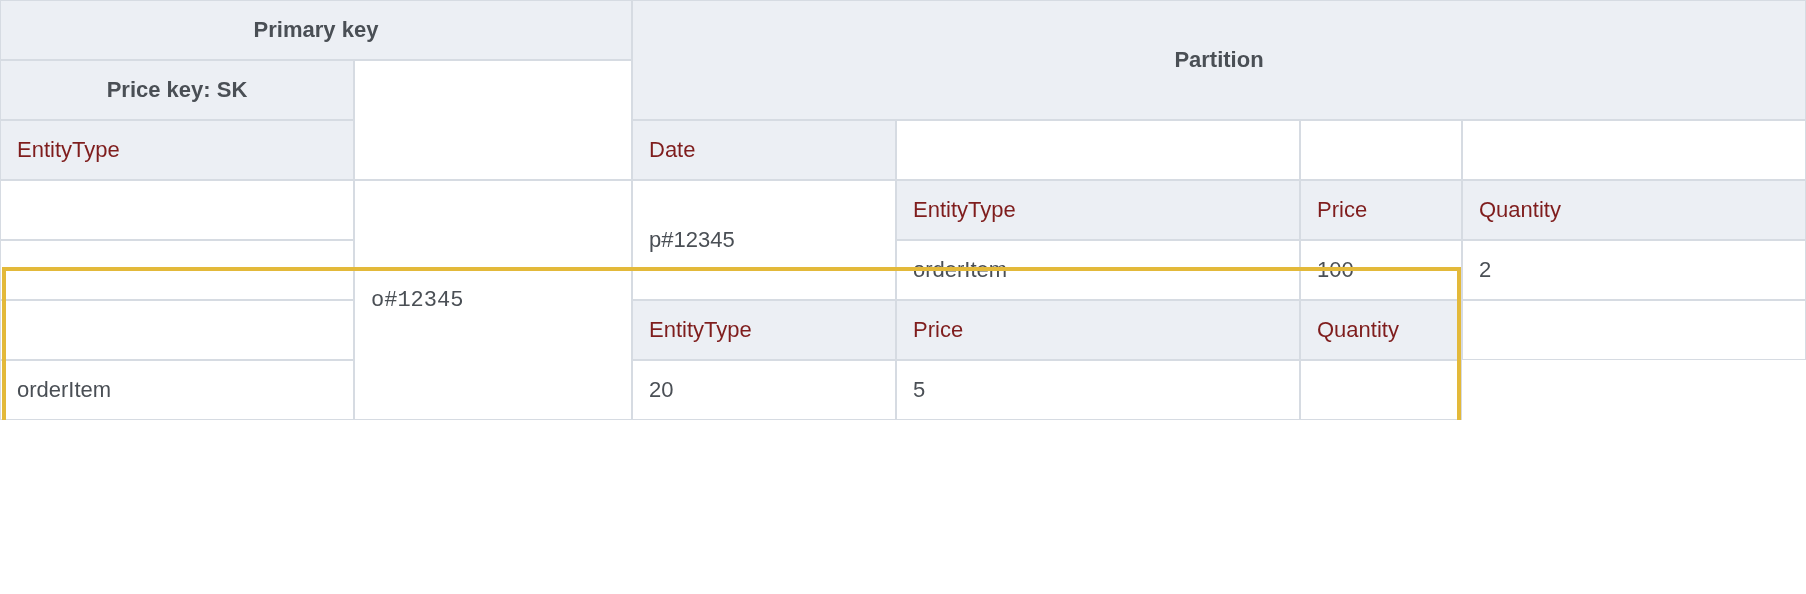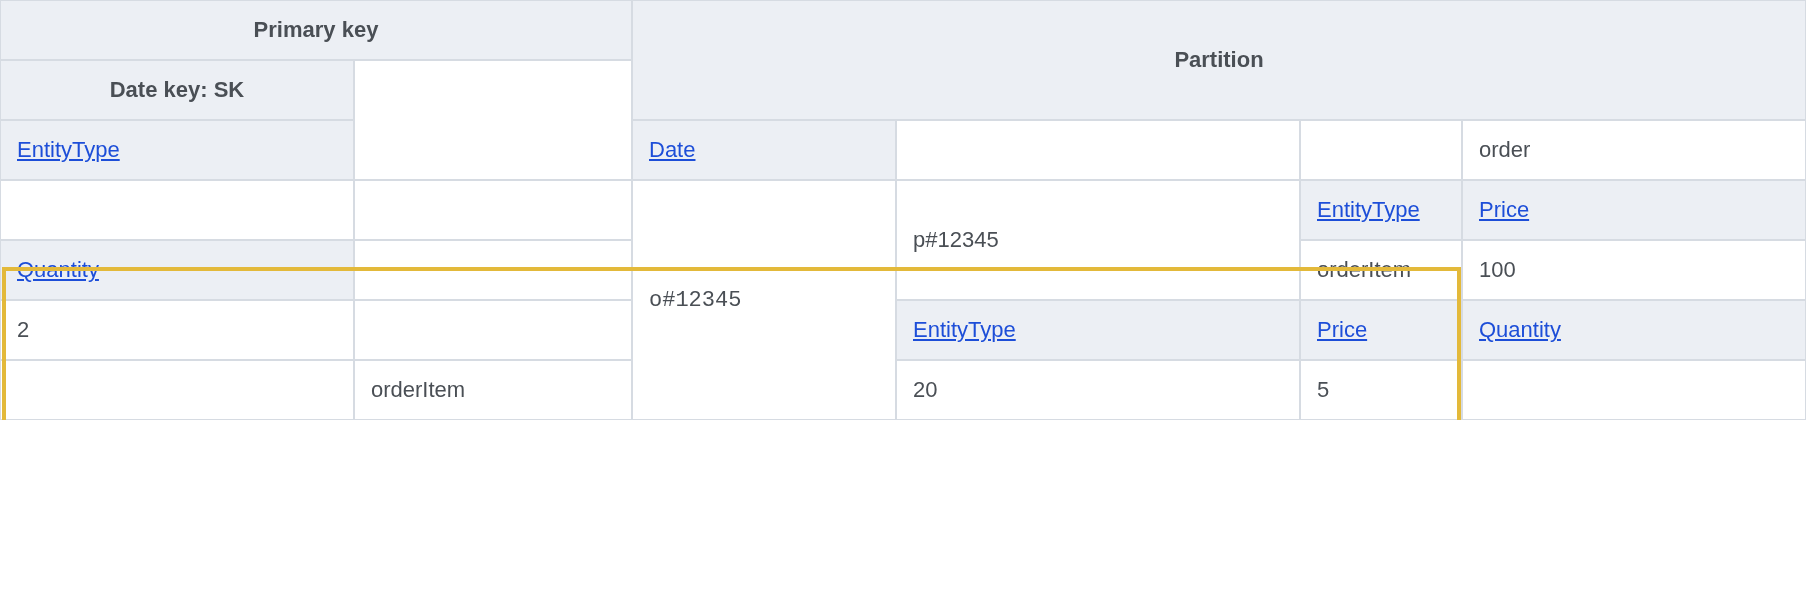--- a/index.html
+++ b/index.html
@@ -32,23 +32,22 @@
     background: #eceff4;
     font-weight: 600;
     color: #4a4f55;
     justify-content: center;
     text-align: center;
   }
   .hdr-left { justify-content: center; }
   .attr-hdr {
     background: #eceff4;
     font-weight: 400;
-    color: #1d4ed8;
+    color: #7f1d1d;
     justify-content: flex-start;
-    text-decoration: underline;
   }
   .value-cell {
     background: #ffffff;
     justify-content: flex-start;
   }
   .pk-cell, .sk-cell {
     background: #ffffff;
     justify-content: flex-start;
   }
   .highlight-box {
@@ -65,29 +64,28 @@
 </style>
 </head>
 <body>
 
 <div class="table-wrap">
   <div class="grid">
 
     <div class="cell hdr span-col-2">Primary key</div>
     <div class="cell hdr span-col-4 span-row-2">Partition</div>
 
-    <div class="cell hdr hdr-left">Date key: SK</div>
+    <div class="cell hdr hdr-left">Price key: SK</div>
 
     <div class="cell pk-cell span-row-2"></div>
     <div class="cell attr-hdr">EntityType</div>
     <div class="cell attr-hdr">Date</div>
     <div class="cell blank"></div>
     <div class="cell blank"></div>
 
-    <div class="cell value-cell">order</div>
     <div class="cell blank"></div>
     <div class="cell blank"></div>
 
     <div class="cell pk-cell span-row-4">o#12345</div>
 
     <div class="cell sk-cell span-row-2">p#12345</div>
     <div class="cell attr-hdr">EntityType</div>
     <div class="cell attr-hdr">Price</div>
     <div class="cell attr-hdr">Quantity</div>
     <div class="cell blank"></div>

